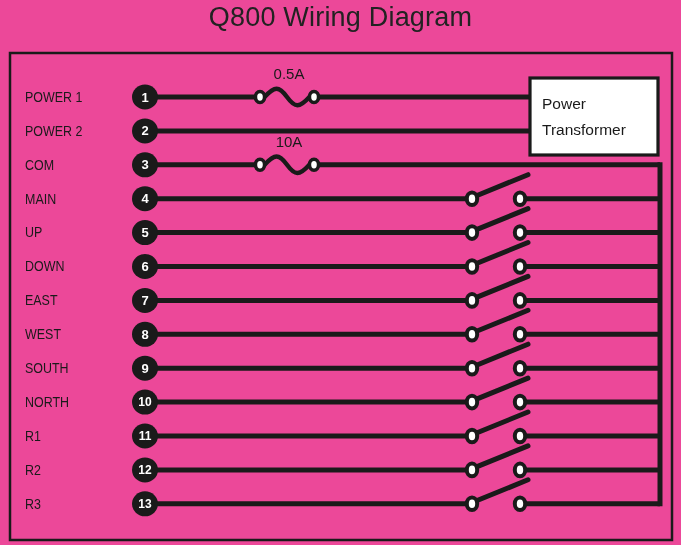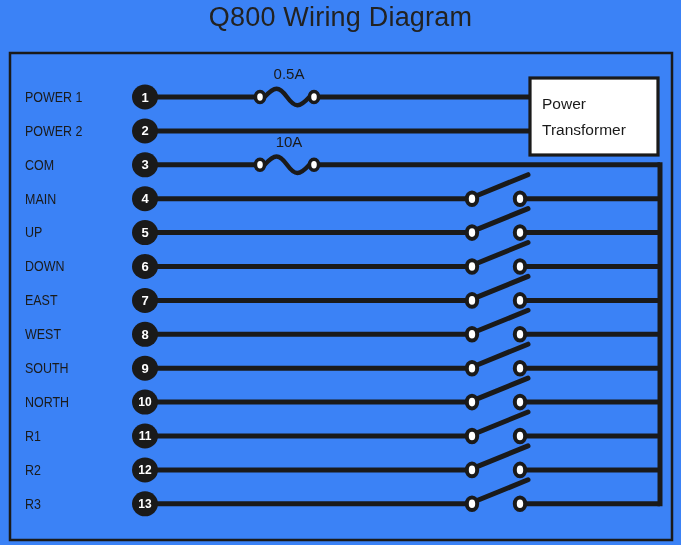--- a/index.html
+++ b/index.html
@@ -11,21 +11,21 @@
     width: 681px;
     height: 545px;
     overflow: hidden;
     font-family: "Liberation Sans", sans-serif;
     color: #1a1a1a;
   }
   #root {
     position: relative;
     width: 681px;
     height: 545px;
-    background: #3b82f6;
+    background: #ec4899;
   }
   #diagram-title {
     position: absolute;
     left: 0;
     top: 2px;
     width: 681px;
     text-align: center;
     font-size: 27px;
     font-weight: 400;
     letter-spacing: 0.2px;

